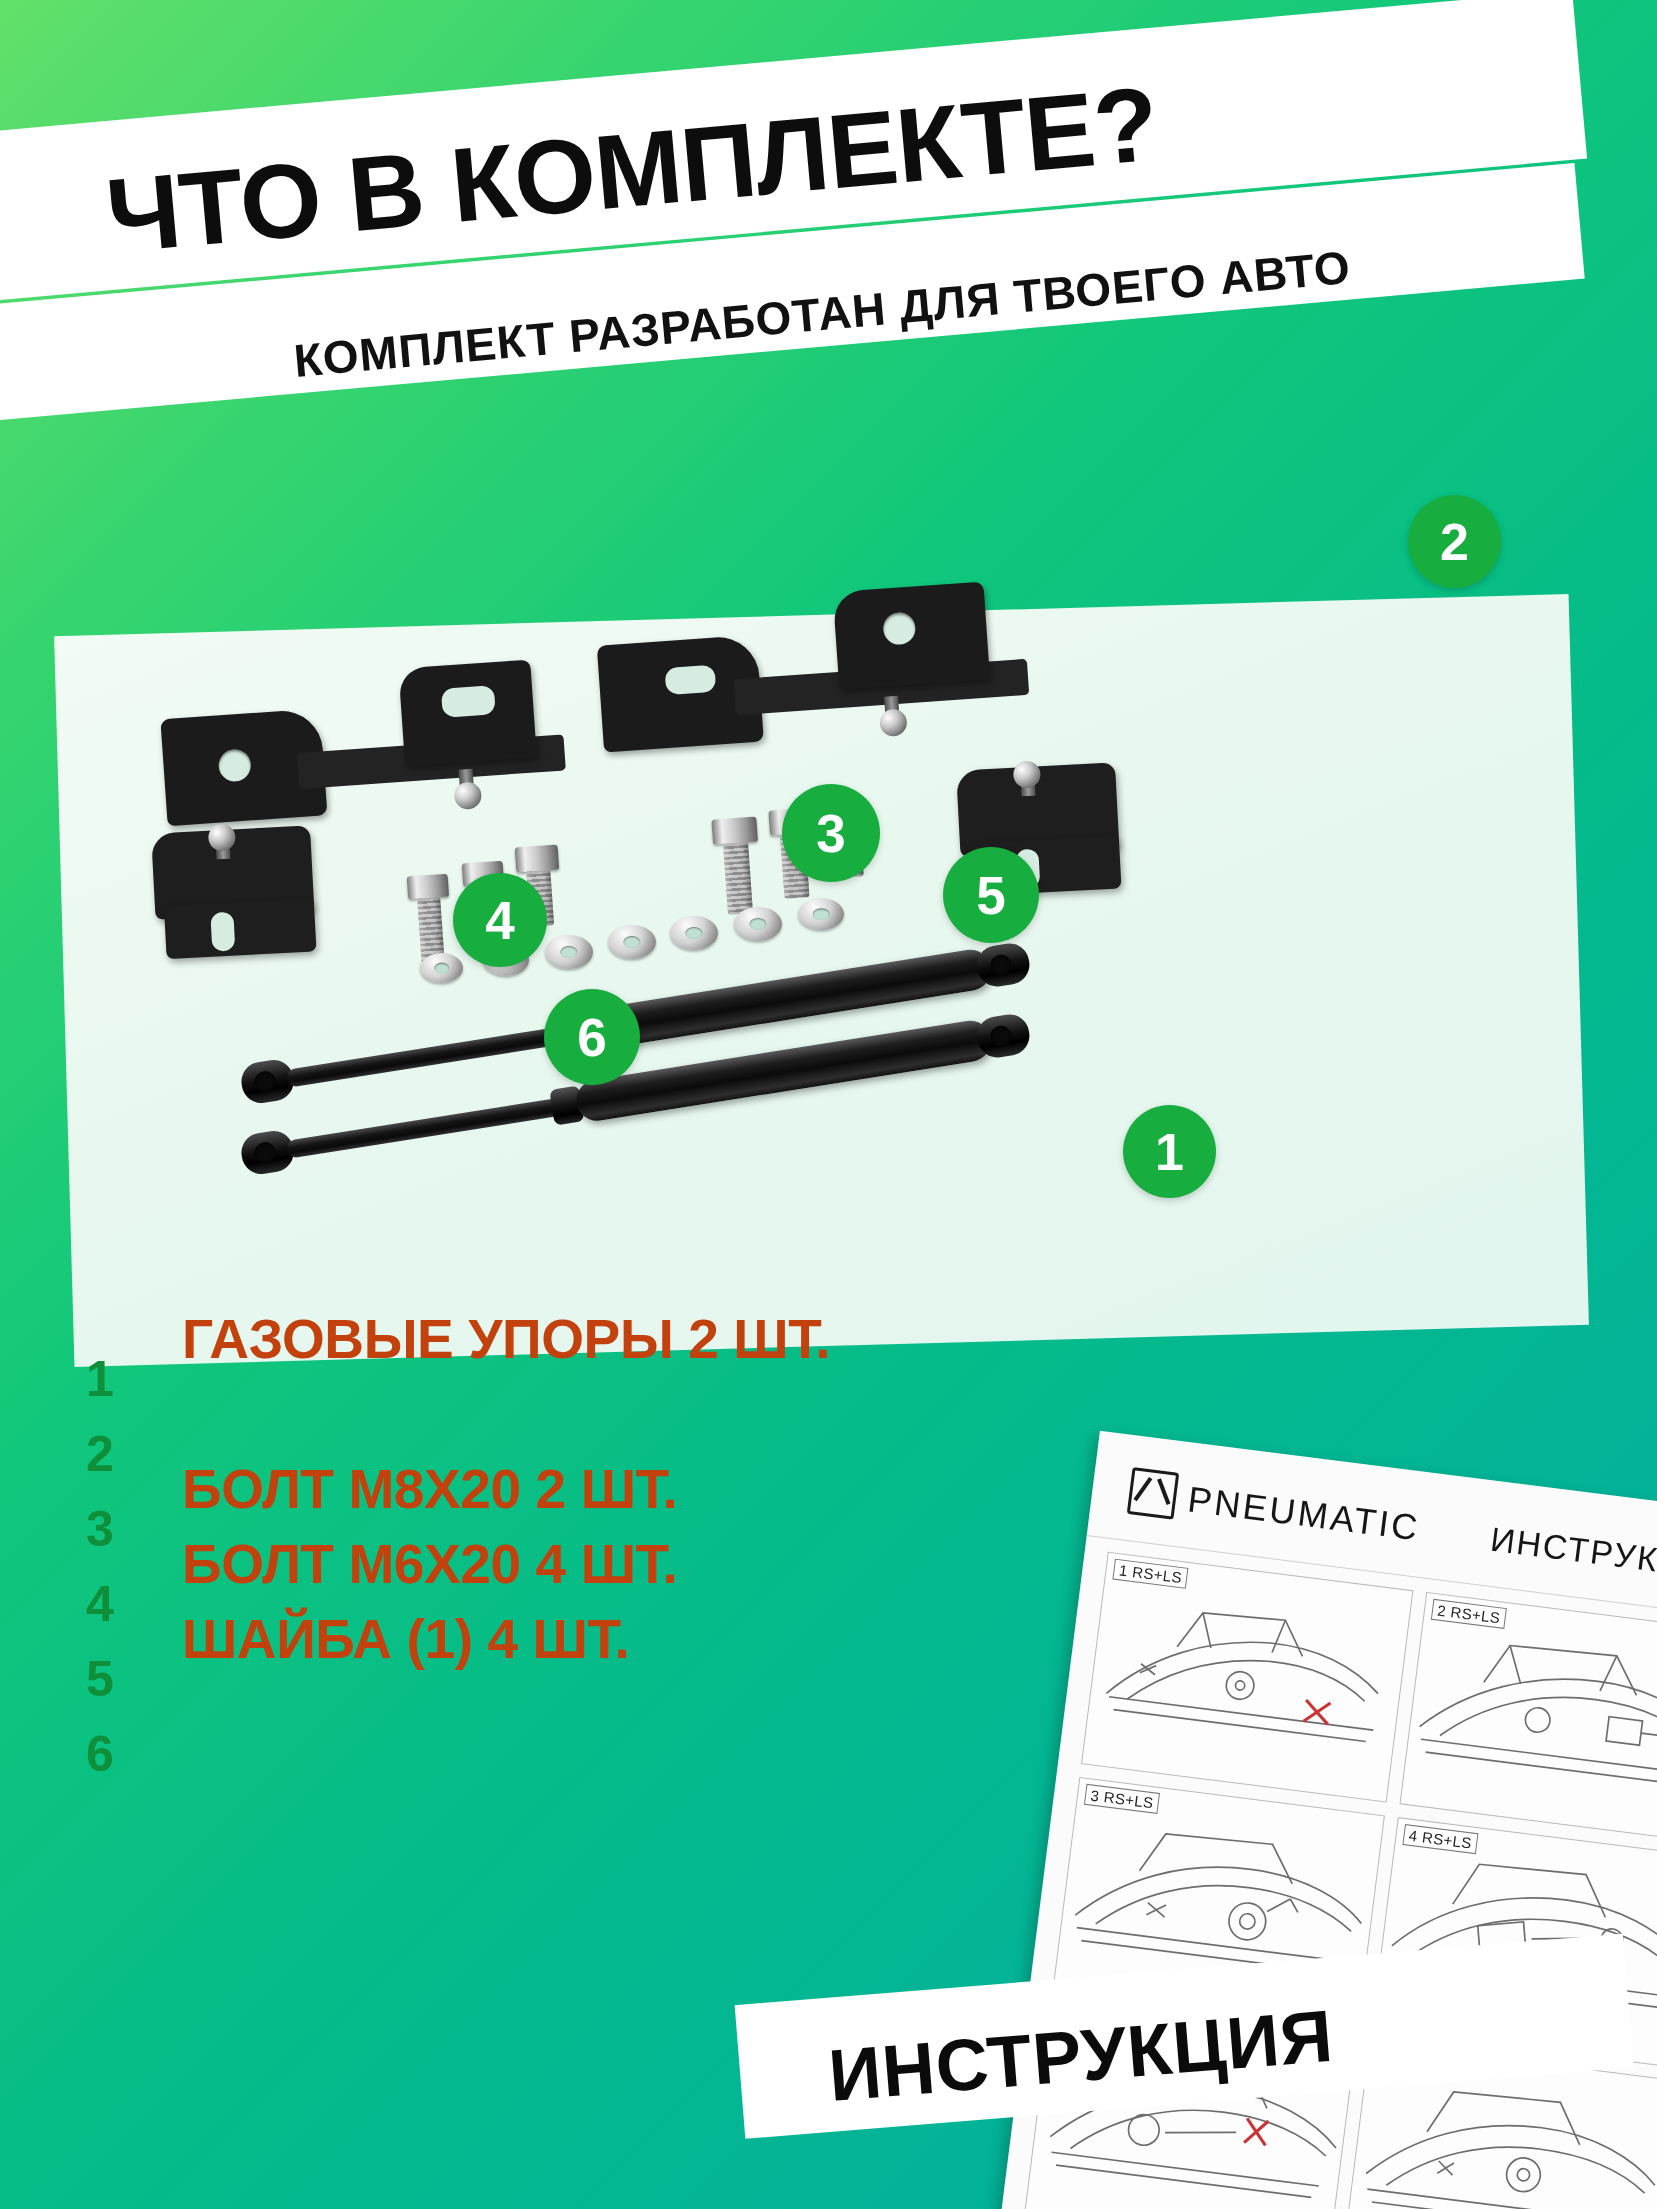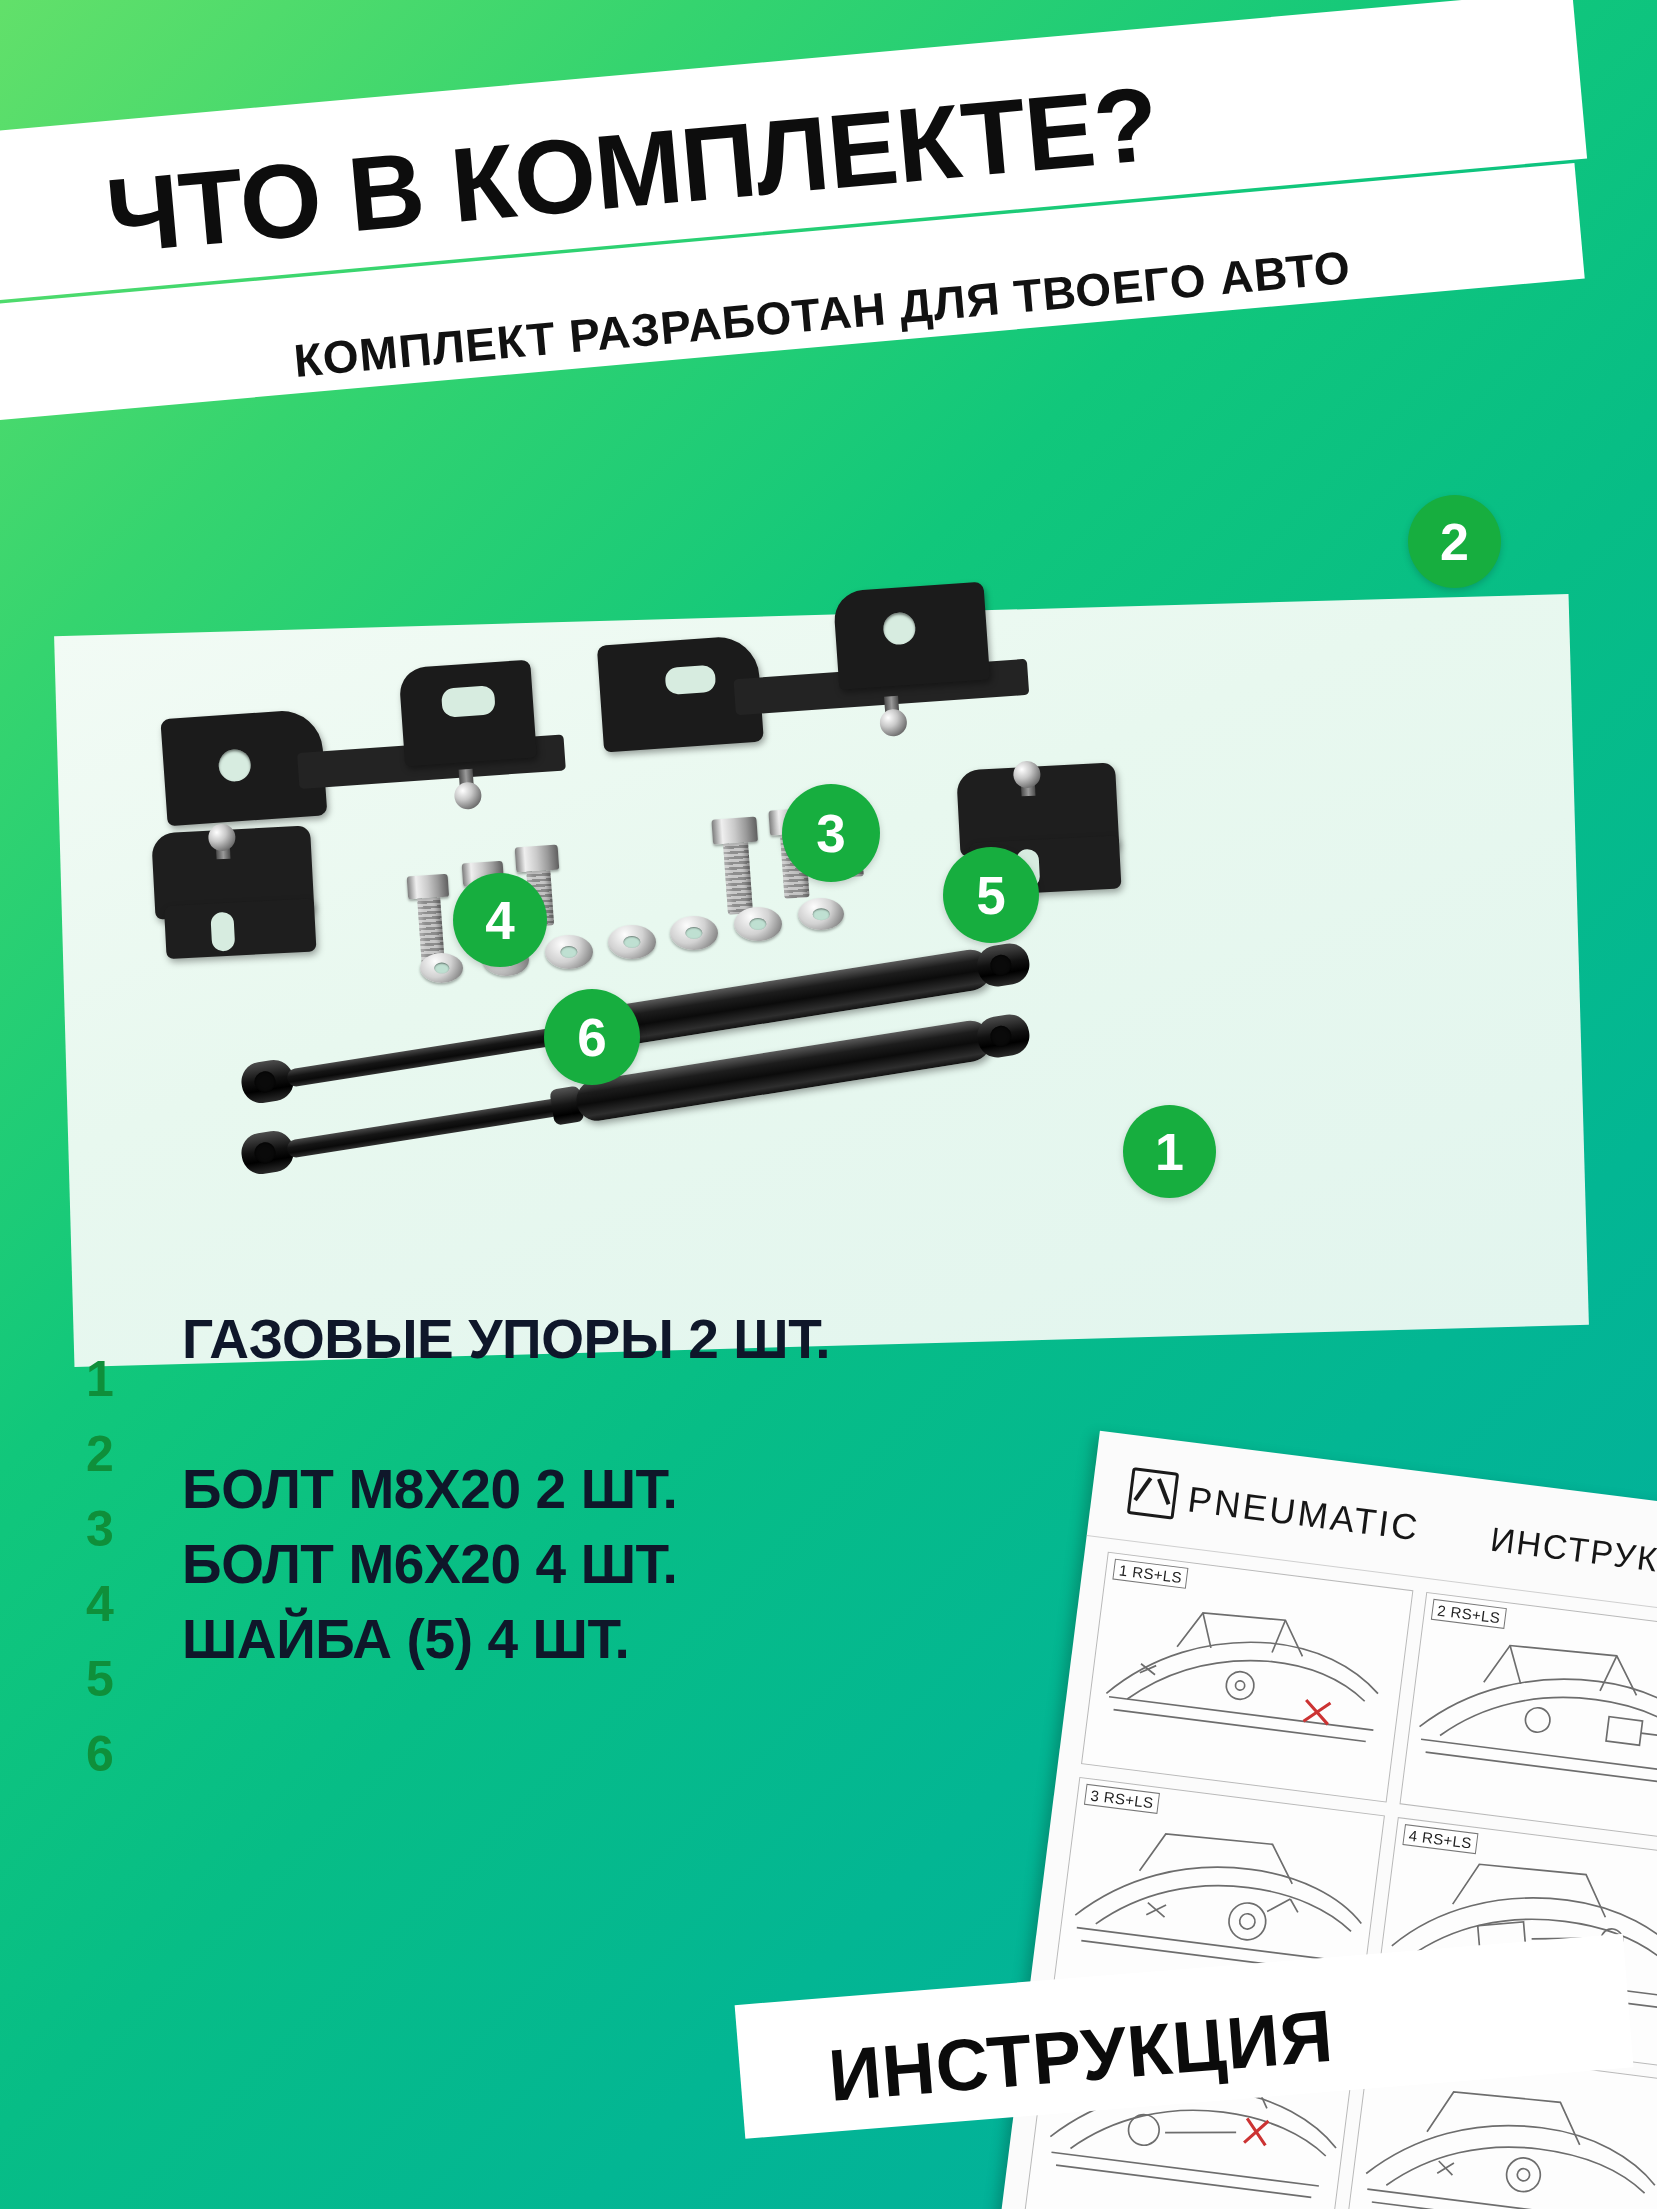--- a/index.html
+++ b/index.html
@@ -250,21 +250,21 @@
     color: #0f8f3a;
     text-align: left;
     font-family: "Liberation Sans", sans-serif;
   }
   .legend-text {
     position: absolute;
     left: 86px;
     top: 0;
     font-size: 55px;
     font-weight: bold;
-    color: #0f172a;
+    color: #c2410c;
     white-space: nowrap;
     letter-spacing: -0.4px;
   }
 
   
   .sheet {
     position: absolute;
     left: 1047px;
     top: 1470px;
     width: 677px;
@@ -503,21 +503,21 @@
     <div class="legend-text" style="top:-30px;left:96px;">БОЛТ M8X20 2 ШТ.</div>
   </div>
 
   <div class="legend-row" style="height:75px;">
     <div class="legend-num">4</div>
     <div class="legend-text" style="top:-30px;left:96px;">БОЛТ M6X20 4 ШТ.</div>
   </div>
 
   <div class="legend-row" style="height:75px;">
     <div class="legend-num">5</div>
-    <div class="legend-text" style="top:-30px;left:96px;">ШАЙБА (5) 4 ШТ.</div>
+    <div class="legend-text" style="top:-30px;left:96px;">ШАЙБА (1) 4 ШТ.</div>
   </div>
 
   <div class="legend-row" style="height:75px;">
     <div class="legend-num">6</div>
   </div>
 
 </div>
 
 <div class="sheet">
   <div class="sheet-head">

